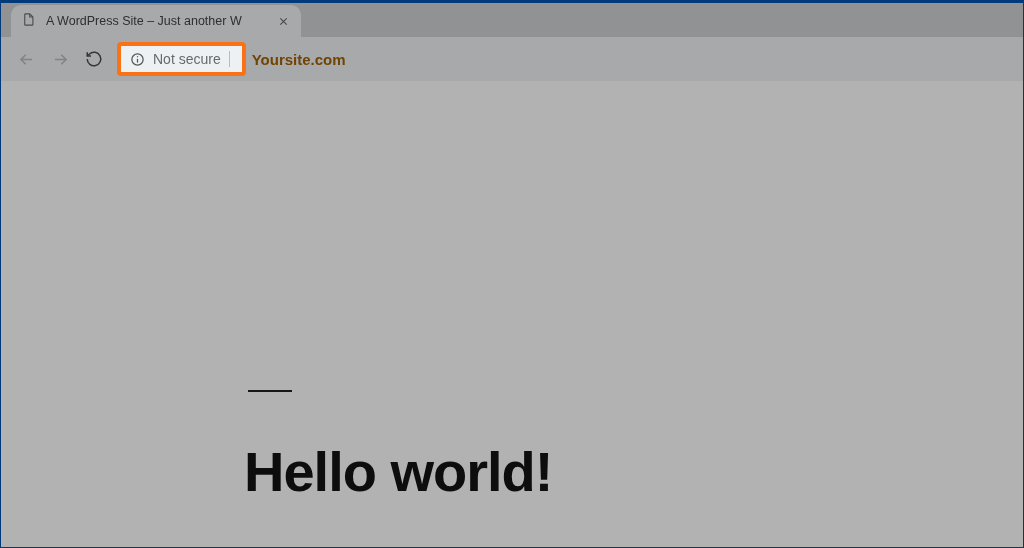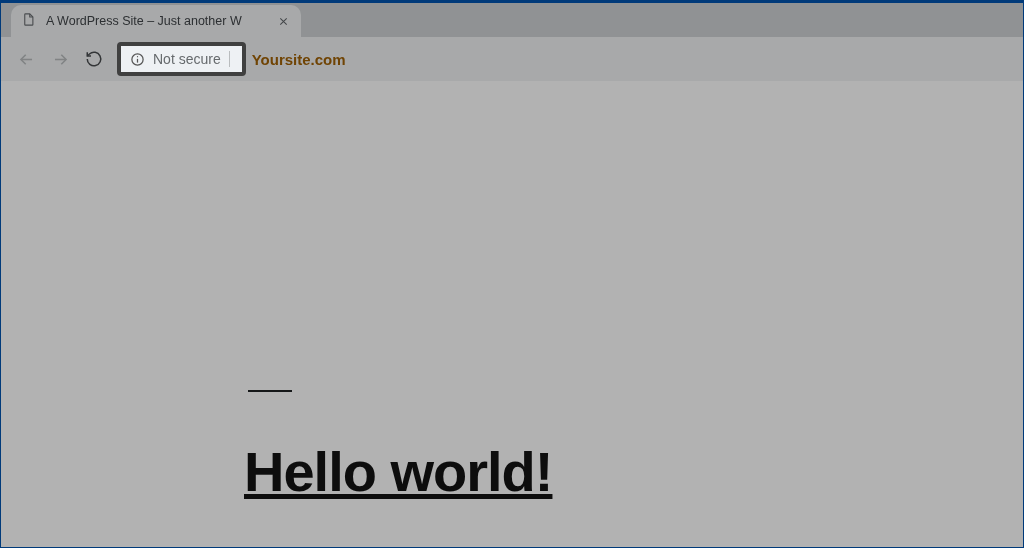--- a/index.html
+++ b/index.html
@@ -19,31 +19,31 @@
 
     
     .toolbar{position:absolute;top:34px;left:0;right:0;height:44px;background:#f1f3f4;display:flex;align-items:center;padding-left:8px;}
     .navbtn{width:34px;height:34px;border-radius:50%;display:flex;align-items:center;justify-content:center;color:#4a4d50;}
     .navbtn.disabled{color:#b9bcbe;}
 
     
     .addrwrap{display:flex;align-items:center;height:34px;margin-left:6px;}
 
     
-    .secpill{position:relative;z-index:60;display:flex;align-items:center;height:34px;background:#eef1f4;border:4px solid #404040;border-radius:4px;padding:0 12px 0 8px;margin-right:6px;}
+    .secpill{position:relative;z-index:60;display:flex;align-items:center;height:34px;background:#eef1f4;border:4px solid #f97316;border-radius:4px;padding:0 12px 0 8px;margin-right:6px;}
     .secpill .info-ico{width:16px;height:16px;color:#5f6368;margin-right:8px;display:flex;align-items:center;justify-content:center;}
     .sectext{font-size:14px;color:#666a6d;}
     .secdiv{width:1px;height:16px;background:#b9bcbe;margin-left:8px;}
 
     .addr-url{font-size:15px;color:#a16207;font-weight:600;}
 
     
     .page{position:absolute;top:78px;left:0;right:0;bottom:0;background:#ffffff;}
     .line{position:absolute;left:247px;top:309px;width:44px;height:2px;background:#1f2123;}
-    .hello{position:absolute;left:243px;top:358px;font-size:56px;font-weight:800;letter-spacing:-1px;color:#141414;text-decoration:underline;}
+    .hello{position:absolute;left:243px;top:358px;font-size:56px;font-weight:800;letter-spacing:-1px;color:#141414;}
   </style>
 </head>
 <body>
 
 <div class="stage">
 
   <div class="tabstrip">
     <div class="tab">
       <span>
         <svg width="15" height="15" viewBox="0 0 24 24" fill="none" stroke="#6b6e72" stroke-width="1.8">

